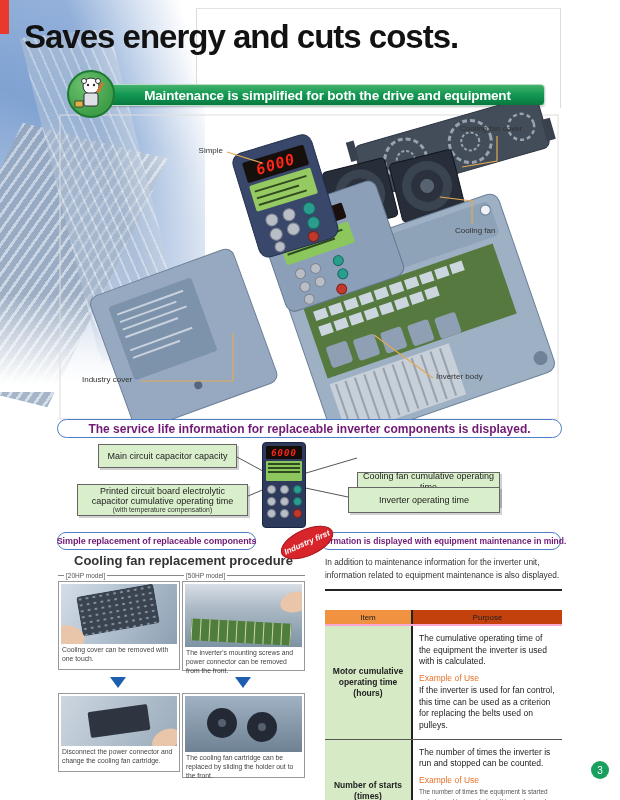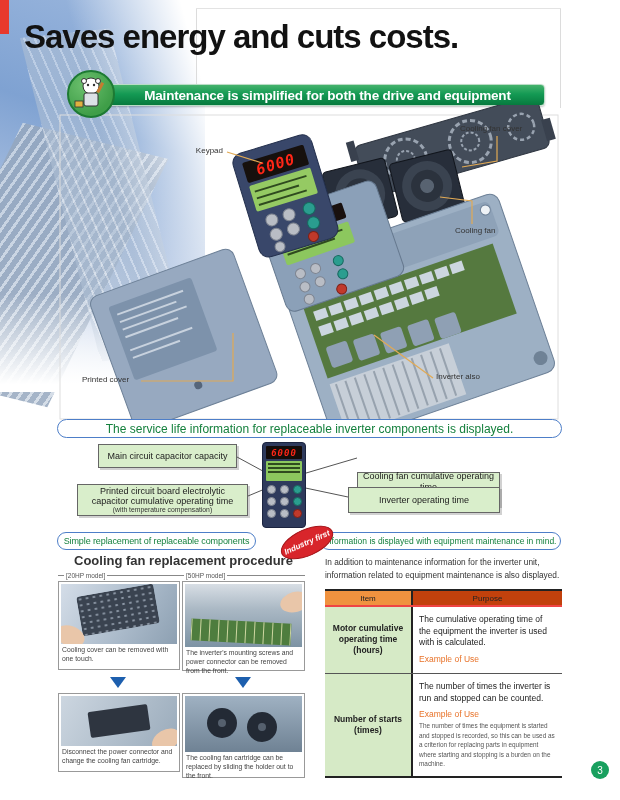--- a/index.html
+++ b/index.html
@@ -39,21 +39,21 @@
   .exploded{position:absolute;left:0;top:105px;width:620px;height:315px;}
   .callout{position:absolute;font-size:8px;color:#333;white-space:nowrap;}
   .seg{font-family:"DejaVu Sans Mono",monospace;font-style:italic;font-weight:bold;
        fill:#ff2617;letter-spacing:1px;font-size:15px;}
   .seg-sm{font-family:"DejaVu Sans Mono",monospace;font-style:italic;font-weight:bold;
        fill:#ff2617;letter-spacing:.5px;font-size:10px;}
 
   
   .pill{position:absolute;background:#fff;border:1.5px solid #4d7ec8;border-radius:12px;
         display:flex;align-items:center;justify-content:center;box-sizing:border-box;}
-  .pill span{color:#15803d;font-weight:normal;white-space:nowrap;}
+  .pill span{color:#701a75;font-weight:bold;white-space:nowrap;}
   .pill-service{left:57px;top:419px;width:505px;height:19px;}
   .pill-service span{font-size:12px;}
   .pill-left{left:57px;top:532px;width:199px;height:18px;}
   .pill-left span{font-size:9px;letter-spacing:-0.1px;}
   .pill-right{left:320px;top:532px;width:241px;height:18px;}
   .pill-right span{font-size:8.5px;}
   .badge{position:absolute;left:279px;top:529px;width:54px;height:25px;border-radius:50%;
         background:#d8252b;border:1px solid #a31318;transform:rotate(-24deg);z-index:4;
         display:flex;align-items:center;justify-content:center;}
   .badge span{color:#fff;font-size:8px;font-weight:bold;font-style:italic;white-space:nowrap;}
@@ -112,21 +112,21 @@
   .fan-c:after{content:"";position:absolute;left:11px;top:11px;width:8px;height:8px;border-radius:50%;background:#55606e;}
   .arrow-down{position:absolute;width:0;height:0;border-left:8px solid transparent;border-right:8px solid transparent;
         border-top:11px solid #1d5fae;}
   .ar-1{left:110px;top:677px;}
   .ar-2{left:235px;top:677px;}
 
   
   .intro{position:absolute;left:325px;top:556px;width:238px;font-size:8.3px;color:#333;line-height:1.55;}
   .info-table{position:absolute;left:325px;top:589px;width:237px;border-top:2px solid #222;border-bottom:2px solid #222;}
   .t-row{display:flex;align-items:stretch;}
-  .t-head{border-bottom:2px solid #ef4444;}
+  .t-head{border-bottom:2px solid #f9a8d4;margin-top:19px;}
   .t-r1{border-bottom:1px solid #555;}
   .c-item{width:88px;border-right:2px solid #222;box-sizing:border-box;display:flex;
         flex-direction:column;align-items:center;justify-content:center;text-align:center;}
   .c-purpose{flex:1;box-sizing:border-box;}
   .t-head .c-item{background:#f0923f;font-size:8px;color:#222;padding:2.5px 0;}
   .t-head .c-purpose{background:#c2410c;font-size:8px;color:#222;display:flex;align-items:center;justify-content:center;padding:2.5px 0;}
   .t-body .c-item{background:#d6eac6;font-weight:bold;font-size:8.5px;color:#222;line-height:1.3;padding:4px;}
   .t-body .c-purpose{background:#fff;padding:7px 6px;font-size:8.5px;color:#222;line-height:1.38;}
   .ex-label{color:#e8732a;margin-top:5px;}
   .ex-text{}
@@ -298,25 +298,25 @@
 
     <g stroke="#e2aa54" stroke-width="1.2" fill="none">
       <polyline points="227,47 262,58"></polyline>
       <polyline points="497,31 497,56 462,62"></polyline>
       <polyline points="472,119 472,96 440,92"></polyline>
       <polyline points="141,276 233,276 233,228"></polyline>
       <polyline points="433,273 374,230"></polyline>
     </g>
   </svg>
 
-  <div class="callout" style="left:185px;top:146px;width:38px;text-align:right;">Keypad</div>
+  <div class="callout" style="left:185px;top:146px;width:38px;text-align:right;">Simple</div>
   <div class="callout" style="left:460px;top:124px;">Cooling fan cover</div>
   <div class="callout" style="left:455px;top:226px;">Cooling fan</div>
-  <div class="callout" style="left:82px;top:375px;">Printed cover</div>
-  <div class="callout" style="left:436px;top:372px;">Inverter also</div>
+  <div class="callout" style="left:82px;top:375px;">Industry cover</div>
+  <div class="callout" style="left:436px;top:372px;">Inverter body</div>
 
   <div class="pill pill-service">
     <span>The service life information for replaceable inverter components is displayed.</span>
   </div>
 
   <div class="gbox box-b">
     <span class="lbl">Printed circuit board electrolytic capacitor cumulative operating time</span>
     <span class="note">(with temperature compensation)</span>
   </div>
   <div class="gbox box-a">
@@ -416,20 +416,21 @@
       <div class="c-purpose">Purpose</div>
     </div>
     <div class="t-row t-body t-r1">
       <div class="c-item">
         <span>Motor cumulative operating time</span>
         <span>(hours)</span>
       </div>
       <div class="c-purpose">
         <div>The cumulative operating time of the equipment the inverter is used with is calculated.</div>
         <div class="ex-label">Example of Use</div>
+        <div class="ex-text">If the inverter is used for fan control, this time can be used as a criterion for replacing the belts used on pulleys.</div>
       </div>
     </div>
     <div class="t-row t-body">
       <div class="c-item">
         <span>Number of starts</span>
         <span>(times)</span>
       </div>
       <div class="c-purpose">
         <div>The number of times the inverter is run and stopped can be counted.</div>
         <div class="ex-label">Example of Use</div>

